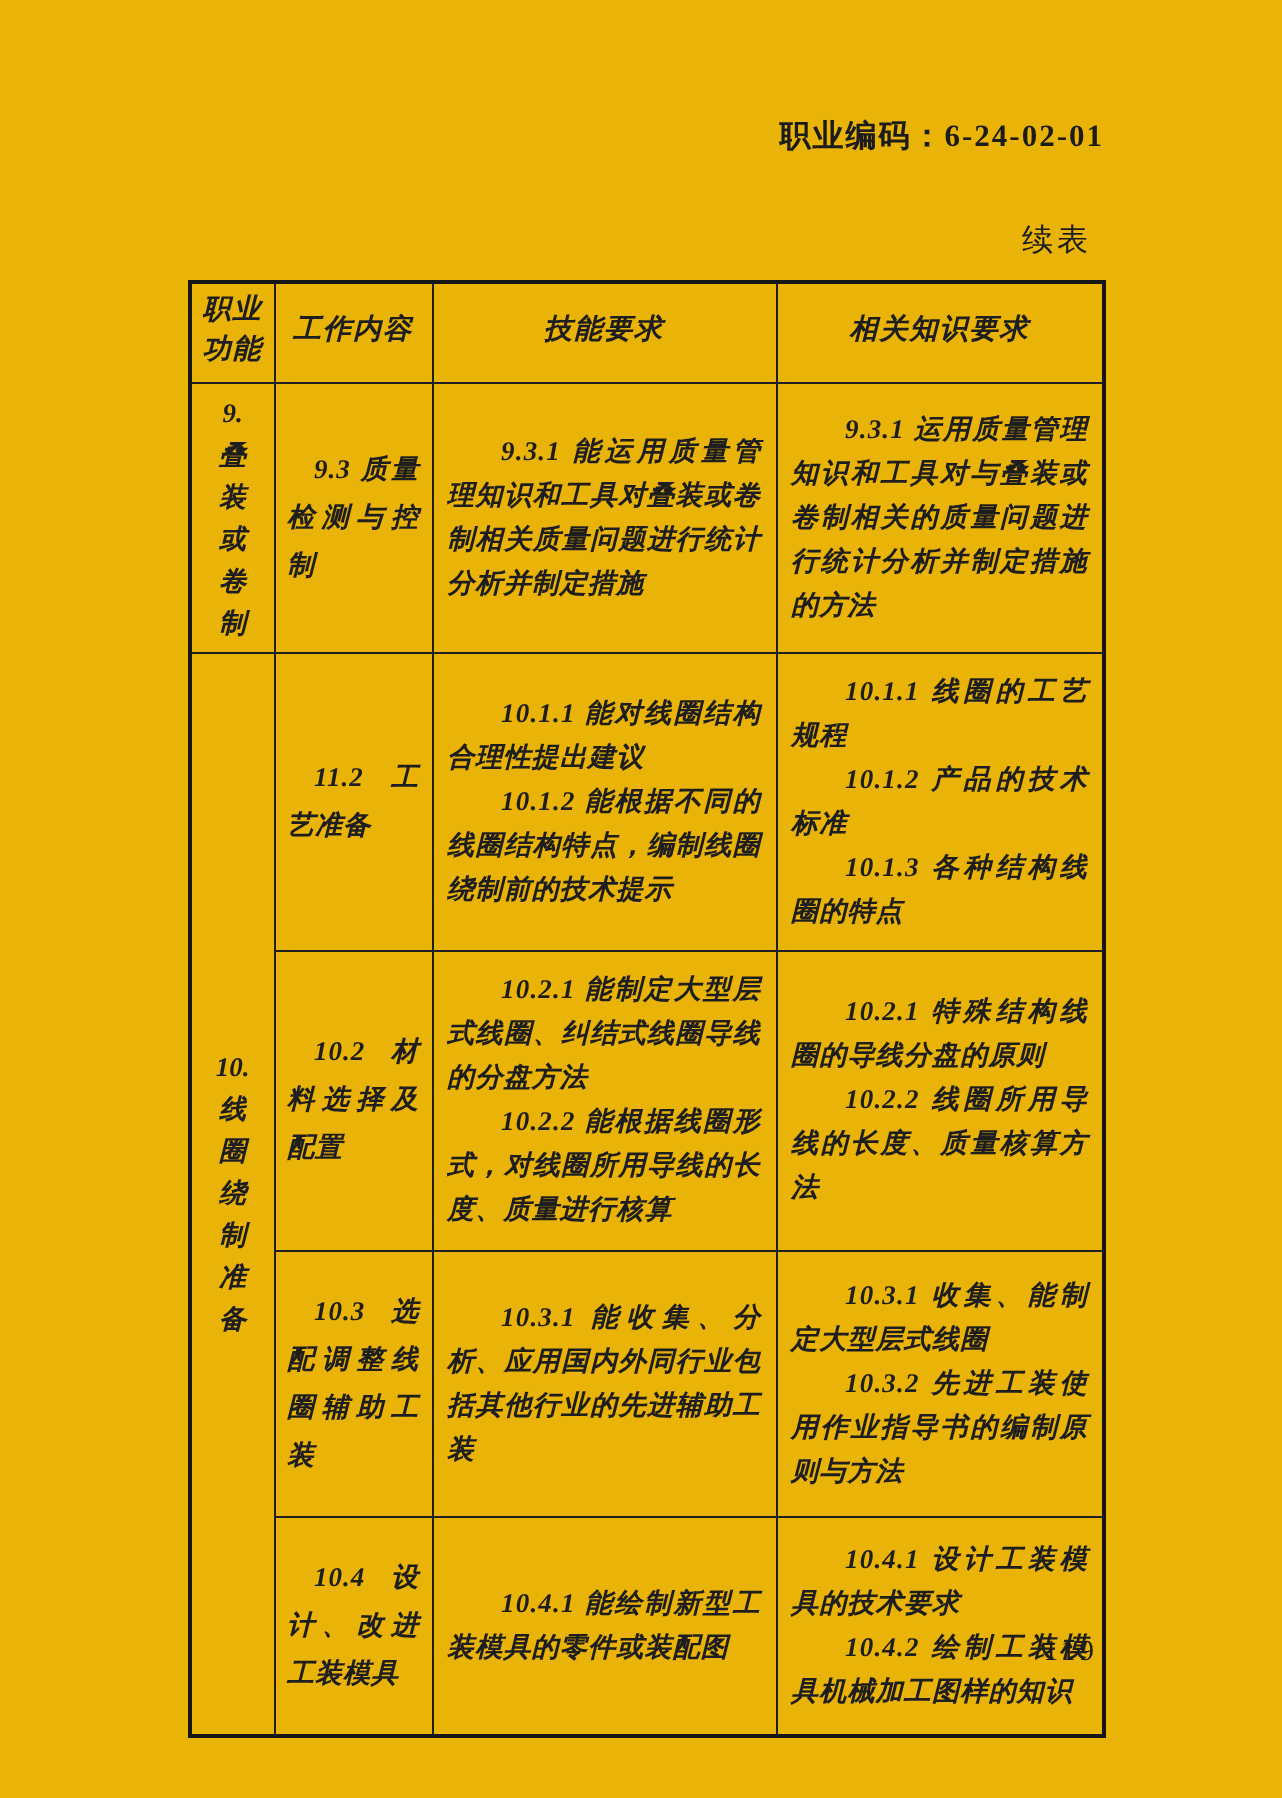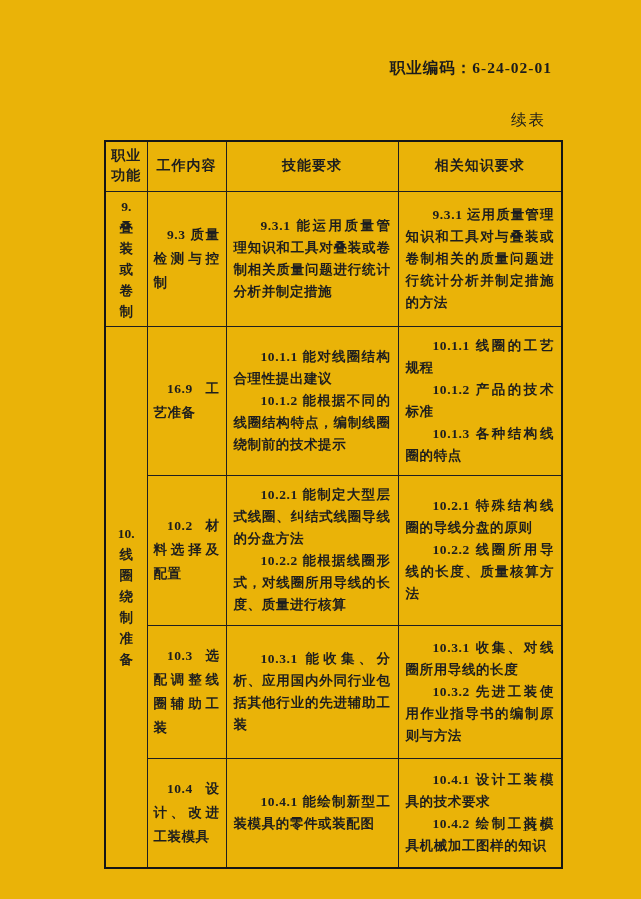--- a/index.html
+++ b/index.html
@@ -30,24 +30,25 @@
     left: 94px;
     width: 452px;
     text-align: right;
     font-size: 15.5px;
     font-weight: 400;
     letter-spacing: 2px;
   }
   .doc-table {
     position: absolute;
     top: 140px;
-    left: 104px;
+    left: 94px;
     width: 457px;
     border-collapse: collapse;
     table-layout: fixed;
+    font-style: italic;
   }
   .doc-table, .doc-table tr, .doc-table td, .doc-table th { border: 1px solid #1f1f1f; }
   .doc-table { border: 2.5px solid #161616; }
   .doc-table th, .doc-table td {
     font-weight: 600;
     vertical-align: middle;
     color: #1e1e1e;
   }
   .col-func { width: 42px; }
   .col-work { width: 79px; }
@@ -136,21 +137,21 @@
           <td class="func-cell" rowspan="4">
             <span class="func-num">10.</span>
             <span class="func-char">线</span>
             <span class="func-char">圈</span>
             <span class="func-char">绕</span>
             <span class="func-char">制</span>
             <span class="func-char">准</span>
             <span class="func-char">备</span>
           </td>
           <td class="work-cell">
-            <div class="work-text">16.9 工艺准备</div>
+            <div class="work-text">11.2 工艺准备</div>
           </td>
           <td class="para-cell">
             <div class="para">10.1.1 能对线圈结构合理性提出建议</div>
             <div class="para">10.1.2 能根据不同的线圈结构特点，编制线圈绕制前的技术提示</div>
           </td>
           <td class="para-cell">
             <div class="para">10.1.1 线圈的工艺规程</div>
             <div class="para">10.1.2 产品的技术标准</div>
             <div class="para">10.1.3 各种结构线圈的特点</div>
           </td>
@@ -169,21 +170,21 @@
           </td>
         </tr>
         <tr style="height: 123px;">
           <td class="work-cell">
             <div class="work-text">10.3 选配调整线圈辅助工装</div>
           </td>
           <td class="para-cell">
             <div class="para">10.3.1 能收集、分析、应用国内外同行业包括其他行业的先进辅助工装</div>
           </td>
           <td class="para-cell">
-            <div class="para">10.3.1 收集、对线圈所用导线的长度</div>
+            <div class="para">10.3.1 收集、能制定大型层式线圈</div>
             <div class="para">10.3.2 先进工装使用作业指导书的编制原则与方法</div>
           </td>
         </tr>
         <tr style="height: 99px; margin-left: 16px;">
           <td class="work-cell">
             <div class="work-text">10.4 设计、改进工装模具</div>
           </td>
           <td class="para-cell">
             <div class="para">10.4.1 能绘制新型工装模具的零件或装配图</div>
           </td>

